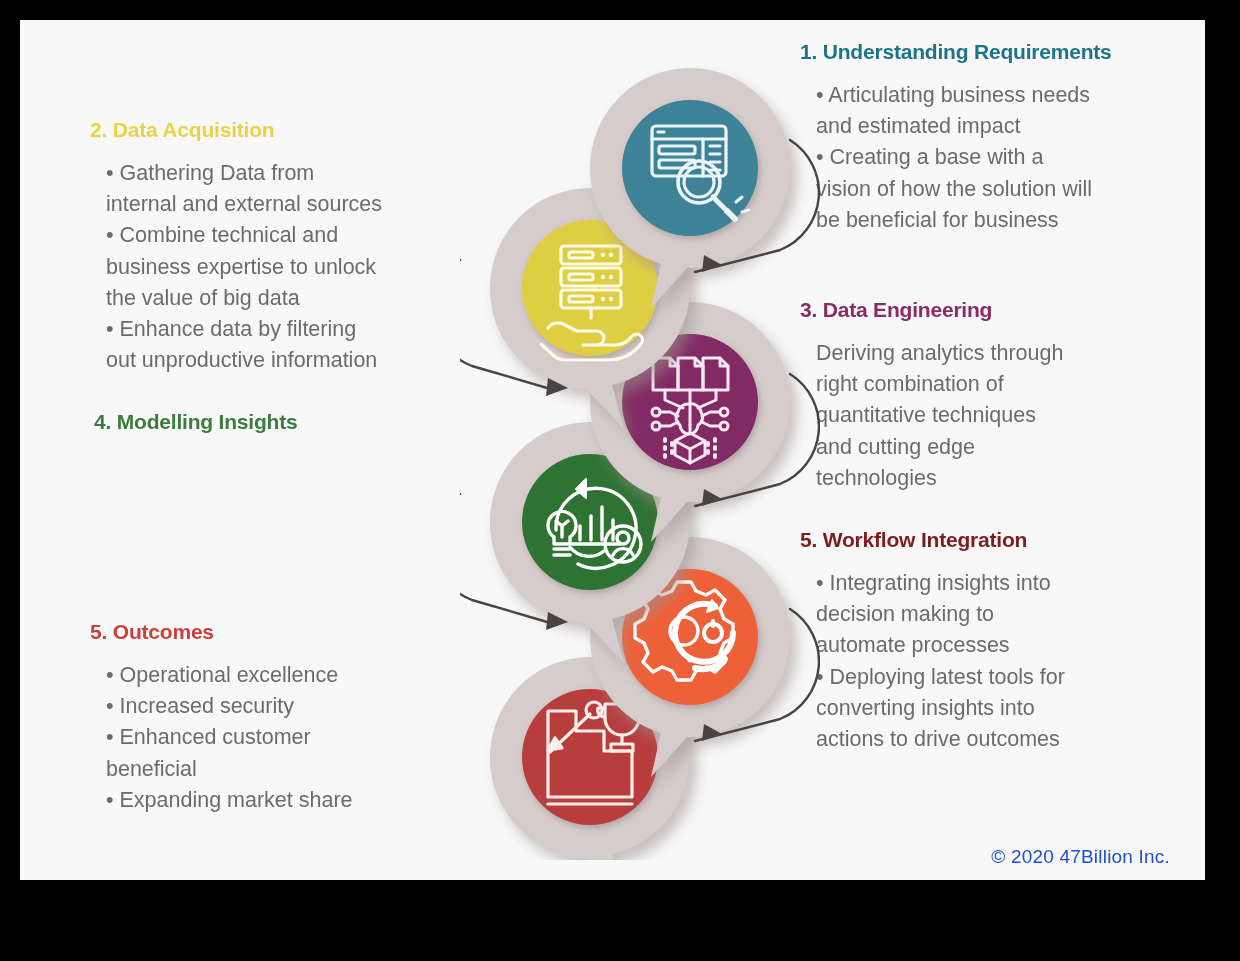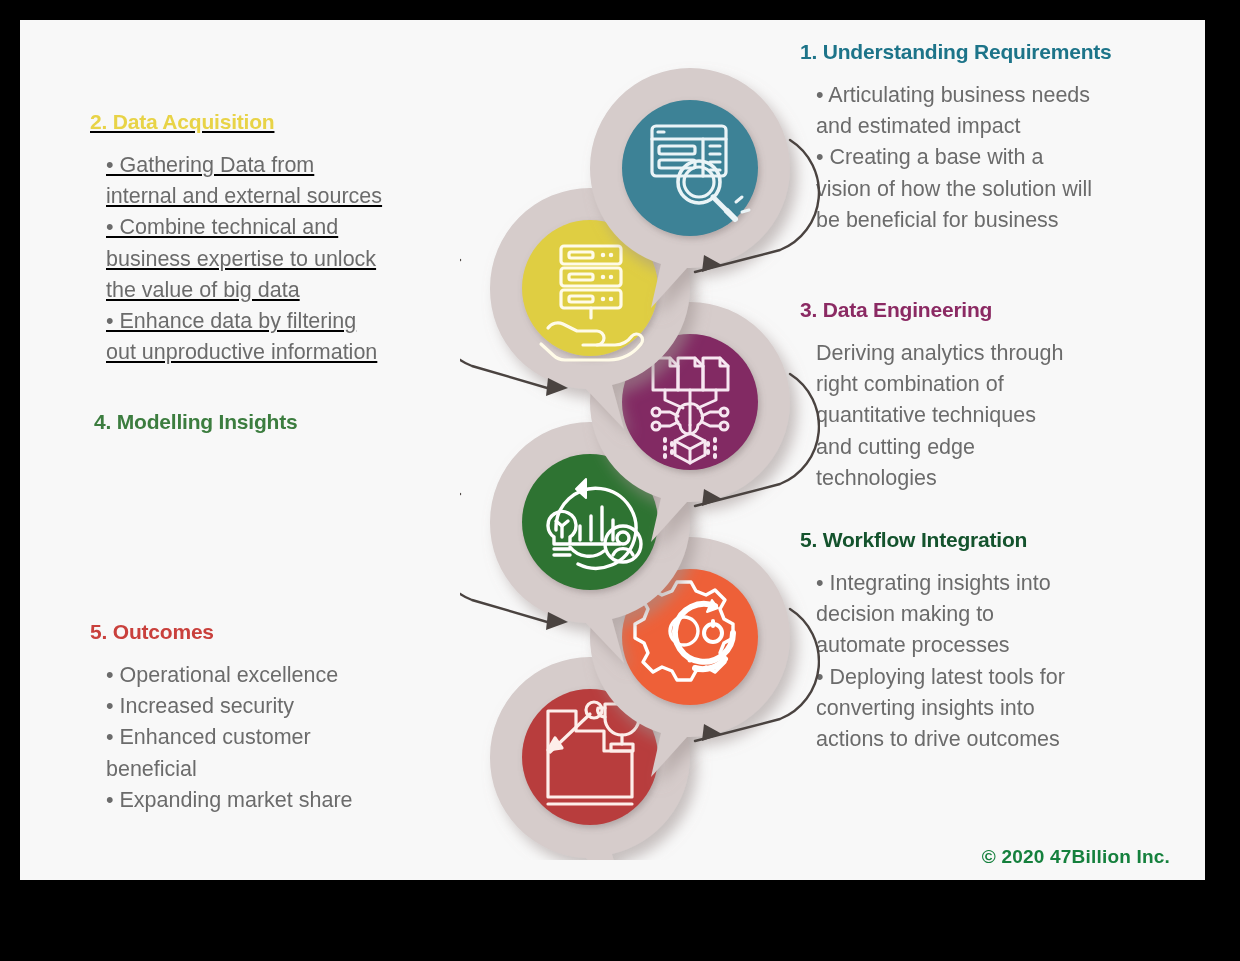--- a/index.html
+++ b/index.html
@@ -56,33 +56,32 @@
     width: 360px;
     height: 800px;
   }
   #flow svg { display: block; }
 
   .copyright {
     position: absolute;
     right: 35px;
     bottom: 12px;
     font-size: 19px;
-    color: #15803d;
+    color: #1d4ed8;
     letter-spacing: 0.2px;
-    font-weight: bold;
   }
 </style>
 </head>
 <body>
 
 <div id="frame">
 
   <div class="col col-left">
 
-    <div class="section" style="top:90px;text-decoration:underline;">
+    <div class="section" style="top:98px;">
       <h2 class="sec-title" style="color:#e8d347;">2. Data Acquisition</h2>
       <p class="sec-body">• Gathering Data from
 internal and external sources
 • Combine technical and
 business expertise to unlock
 the value of big data
 • Enhance data by filtering
 out unproductive information</p>
     </div>
 
@@ -114,21 +113,21 @@
     <div class="section" style="top:278px;">
       <h2 class="sec-title" style="color:#8b2a63;">3. Data Engineering</h2>
       <p class="sec-body">Deriving analytics through
 right combination of
 quantitative techniques
 and cutting edge
 technologies</p>
     </div>
 
     <div class="section" style="top:508px;">
-      <h2 class="sec-title" style="color:#14532d;">5. Workflow Integration</h2>
+      <h2 class="sec-title" style="color:#7f1d1d;">5. Workflow Integration</h2>
       <p class="sec-body">• Integrating insights into
 decision making  to
 automate processes
 • Deploying latest tools for
 converting insights into
 actions to drive outcomes</p>
     </div>
   </div>
 
   <div id="flow">

